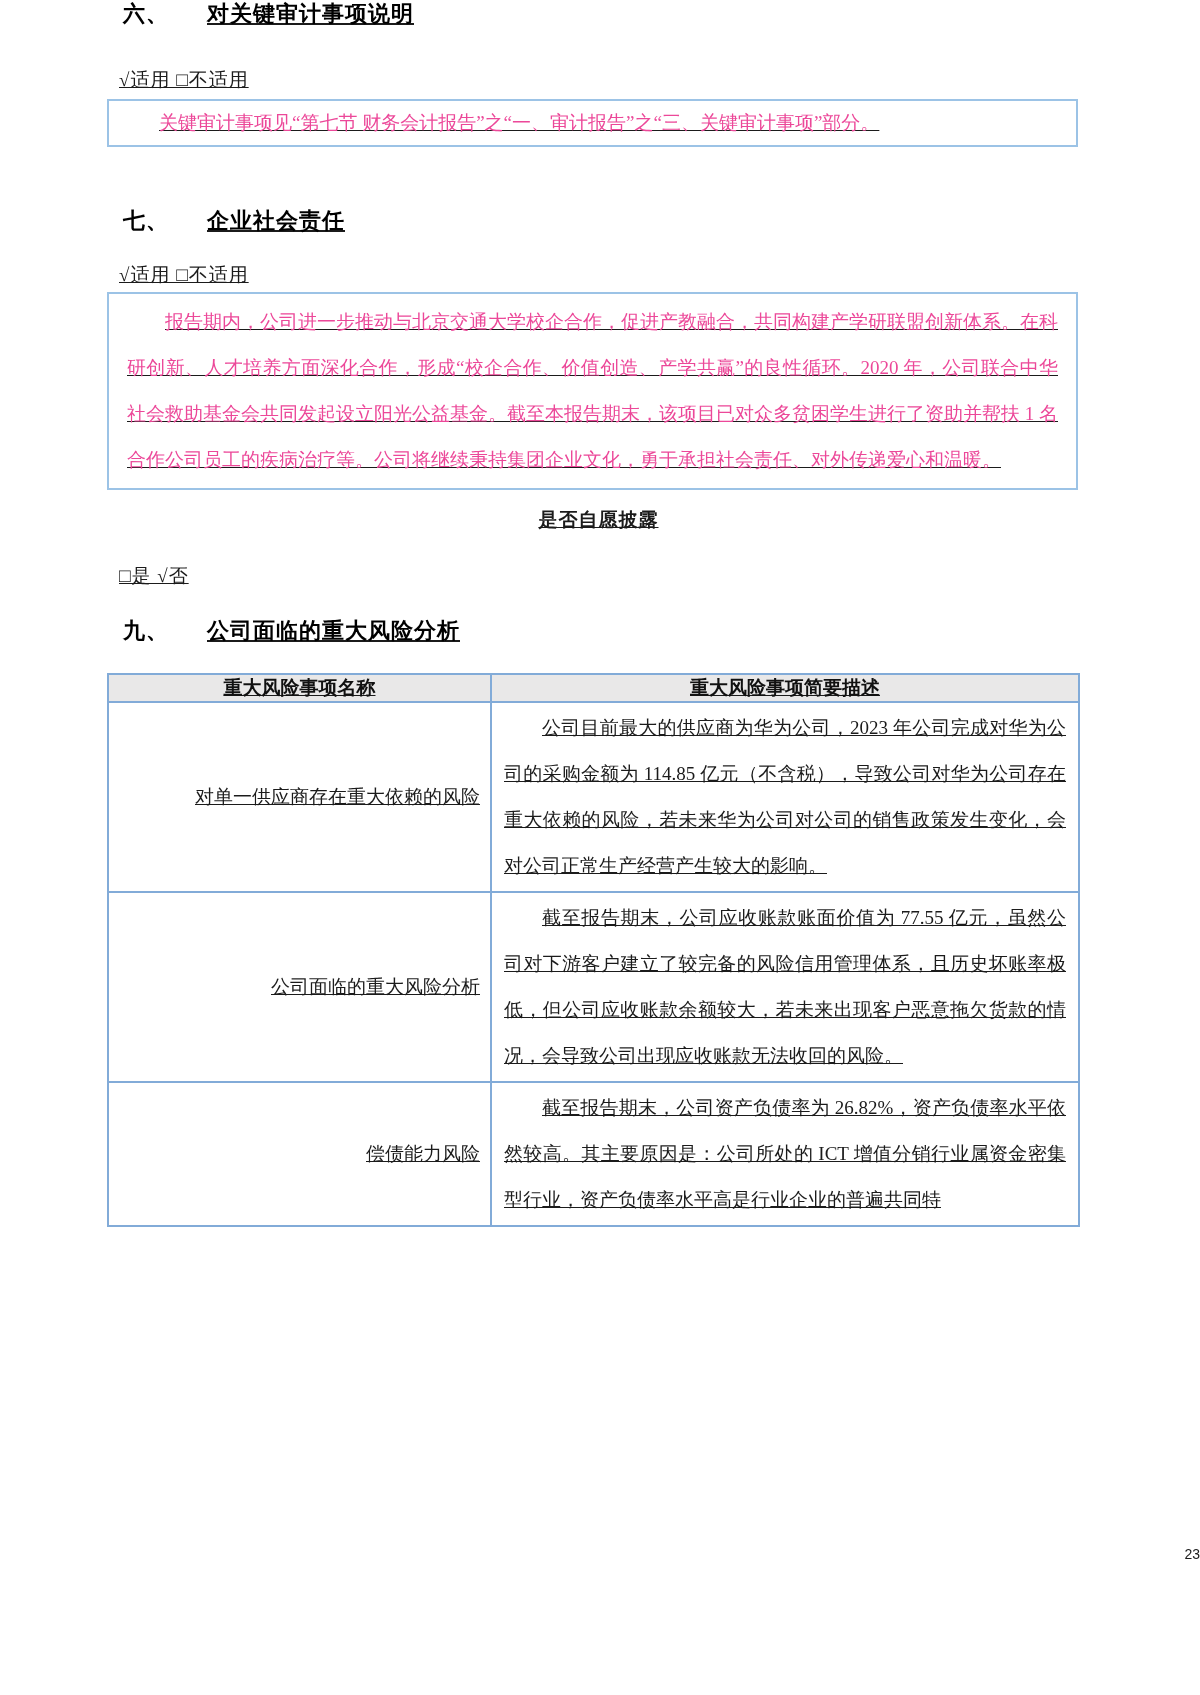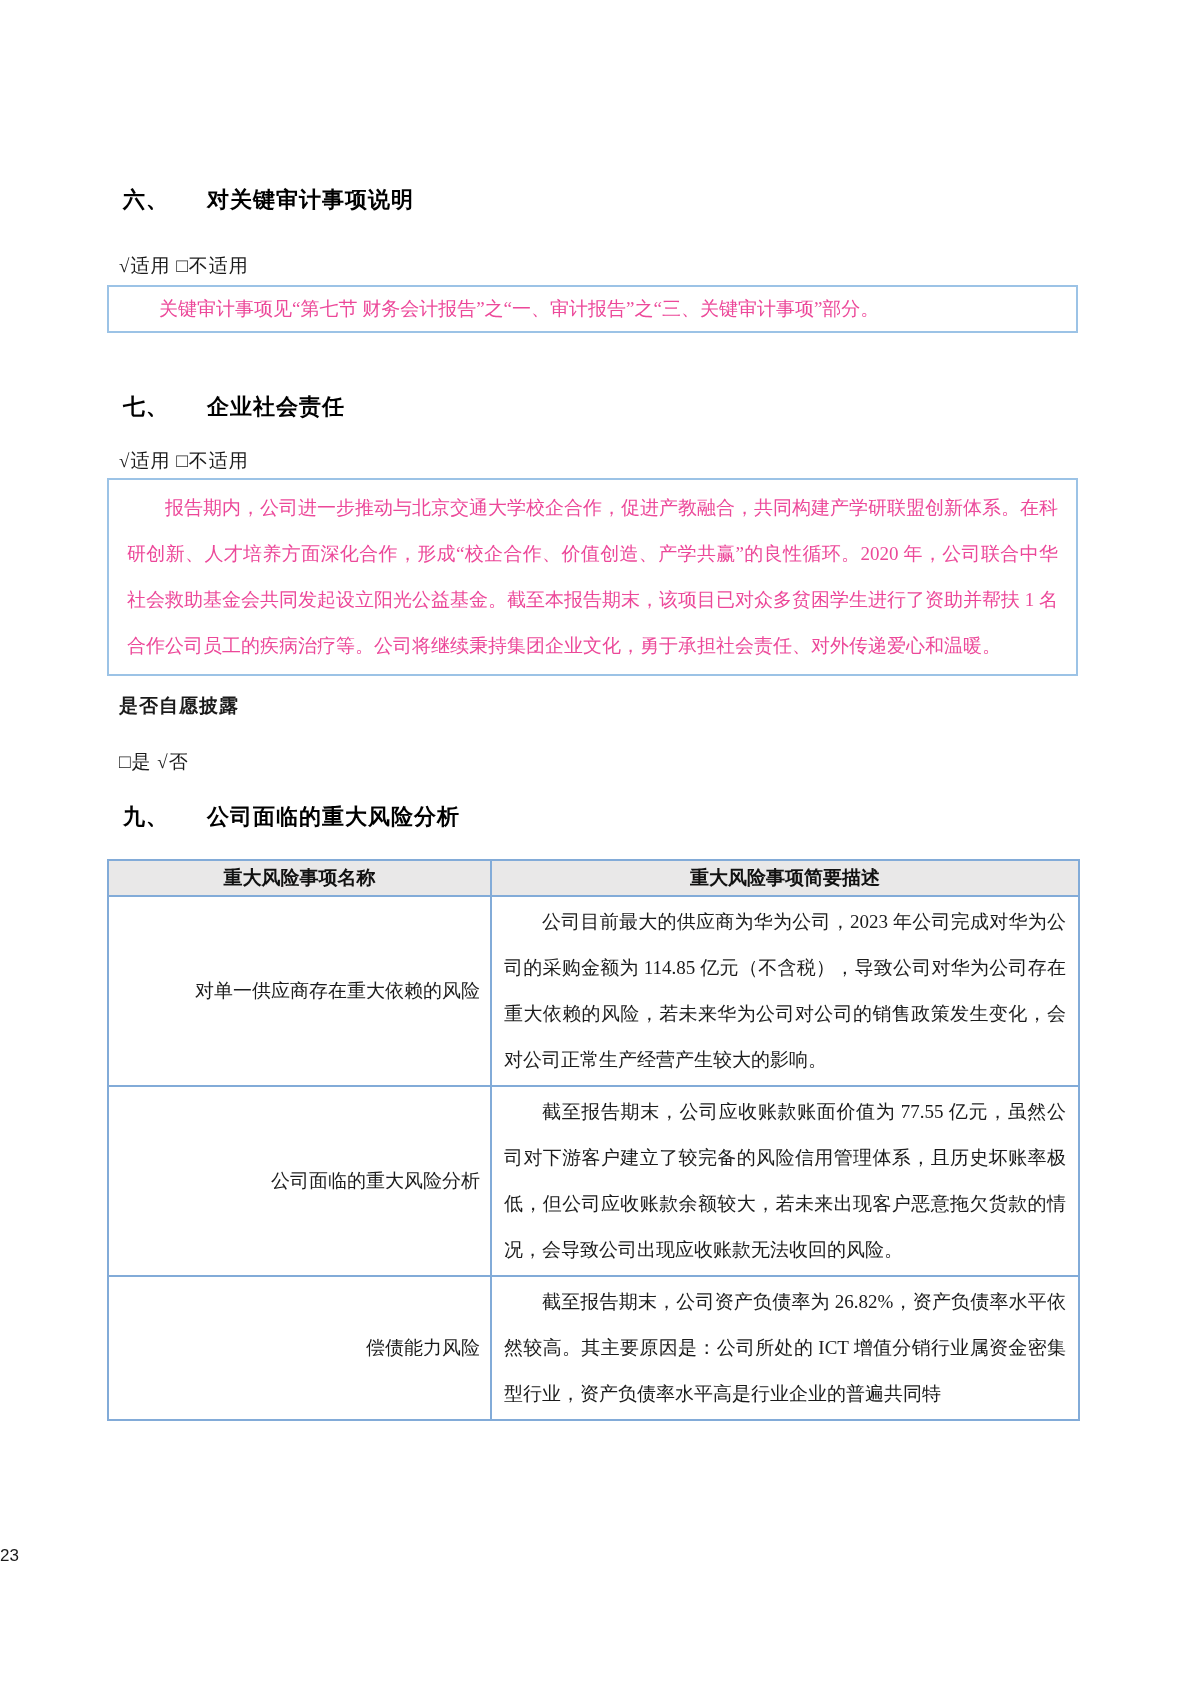--- a/index.html
+++ b/index.html
@@ -12,21 +12,21 @@
     background: #ffffff;
     font-family: "Liberation Serif", "DejaVu Serif", serif;
     color: #1b1b1b;
     overflow: hidden;
   }
   .content {
     position: absolute;
     left: 107px;
     top: 0;
     width: 971px;
-    padding-top: 186px;
+    text-decoration: underline;
   }
   .heading {
     font-family: "Liberation Sans", "DejaVu Sans", sans-serif;
     font-weight: bold;
     font-size: 22px;
     line-height: 28px;
     color: #000;
     padding-left: 16px;
     letter-spacing: 1px;
   }
@@ -57,20 +57,21 @@
   .h8 { margin-top: 54px; }
   .h9 { margin-top: 30px; }
   .q-bold {
     margin-top: 18px;
     font-family: "Liberation Sans", "DejaVu Sans", sans-serif;
     font-weight: bold;
     font-size: 19px;
     line-height: 23px;
     padding-left: 12px;
     letter-spacing: 1px;
+    text-align: center;
   }
   .q-answer {
     margin-top: 33px;
     font-size: 19px;
     line-height: 23px;
     padding-left: 12px;
     letter-spacing: 1px;
   }
   .applicability.first { margin-top: 40px; }
   .applicability.second { margin-top: 28px; }
@@ -84,42 +85,42 @@
   table.risk col.c2 { width: 588px; }
   table.risk th, table.risk td {
     border: 2px solid #82abd8;
     vertical-align: middle;
   }
   table.risk th {
     background: #e9e8e8;
     font-family: "Liberation Sans", "DejaVu Sans", sans-serif;
     font-weight: bold;
     font-size: 19px;
-    height: 36px;
+    height: 28px;
     text-align: center;
     color: #111;
   }
   table.risk td.risk-name {
     font-size: 19px;
     padding: 4px 10px 4px 26px;
     text-align: right;
   }
   table.risk td.risk-desc {
     font-size: 19px;
     line-height: 46px;
     padding: 2px 12px;
   }
   table.risk td.risk-desc p { text-indent: 2em; text-align: justify; }
   .page-number {
     position: absolute;
     top: 1546px;
     left: 0;
     width: 100%;
-    text-align: left;
-    font-size: 17px;
+    text-align: right;
+    font-size: 14px;
     font-family: "Liberation Sans", "DejaVu Sans", sans-serif;
     color: #1b1b1b;
   }
 </style>
 </head>
 <body>
 
 <div class="page">
   <div class="content">
 

